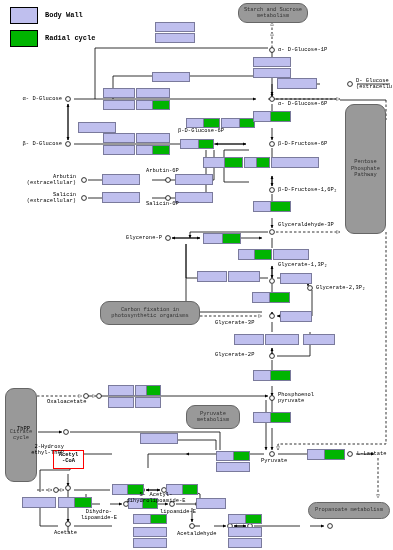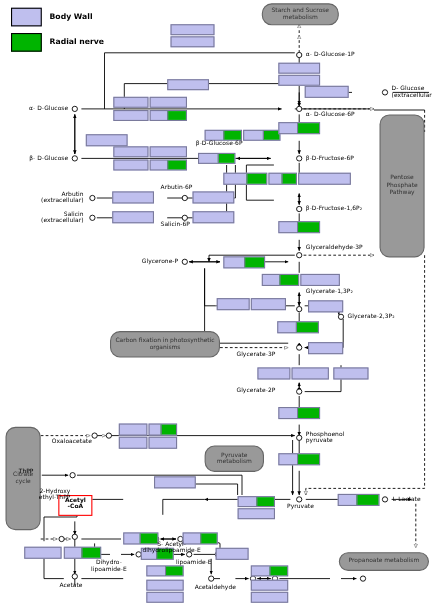--- a/index.html
+++ b/index.html
@@ -1,21 +1,21 @@
 <!DOCTYPE html>
 <html><head>
 <meta charset="utf-8">
 <title>Glycolysis Pathway Map</title>
 <style>
   html,body{margin:0;padding:0;background:#ffffff;}
   body{
     font-family:"DejaVu Sans","Liberation Sans",sans-serif;
     width:393px;height:550px;overflow:hidden;
   }
-  #canvas{position:relative;width:393px;height:550px;background:#fff;}
+  #canvas{position:relative;width:393px;height:550px;background:#fff;font-family:Liberation Mono, monospace;}
   #svg-layer{position:absolute;left:0;top:0;width:393px;height:550px;}
 
   
   .cmp{
     position:absolute;font-size:5.4px;color:#000;line-height:6.2px;
     white-space:nowrap;letter-spacing:.05px;
   }
   .cmp.r{text-align:right;}
   .cmp.ctr{text-align:center;}
 
@@ -245,21 +245,21 @@
       <circle cx="66" cy="432" r="2.4"></circle>
       <circle cx="70" cy="454" r="2.4"></circle>
       <circle cx="198" cy="504" r="2.4"></circle>
     </g>
   </svg>
 
   <div class="legend-sw" style="left:10px;top:7px;background:#bfbfee;"></div>
   <div class="legend-tx" style="left:45px;top:11px;">Body Wall</div>
 
   <div class="legend-sw" style="left:10px;top:30px;background:#00b400;"></div>
-  <div class="legend-tx" style="left:45px;top:34px;">Radial nerve</div>
+  <div class="legend-tx" style="left:45px;top:34px;">Radial cycle</div>
 
   <div class="pw" style="left:238px;top:3px;width:70px;height:20px;">Starch and Sucrose metabolism</div>
 
   <div class="pw" style="left:345px;top:104px;width:41px;height:130px;">Pentose Phosphate Pathway</div>
 
   <div class="pw" style="left:100px;top:301px;width:100px;height:24px;">Carbon fixation in photosynthetic organisms</div>
 
   <div class="pw" style="left:5px;top:388px;width:32px;height:94px;">Citrate cycle</div>
 
   <div class="pw" style="left:186px;top:405px;width:54px;height:24px;">Pyruvate metabolism</div>

